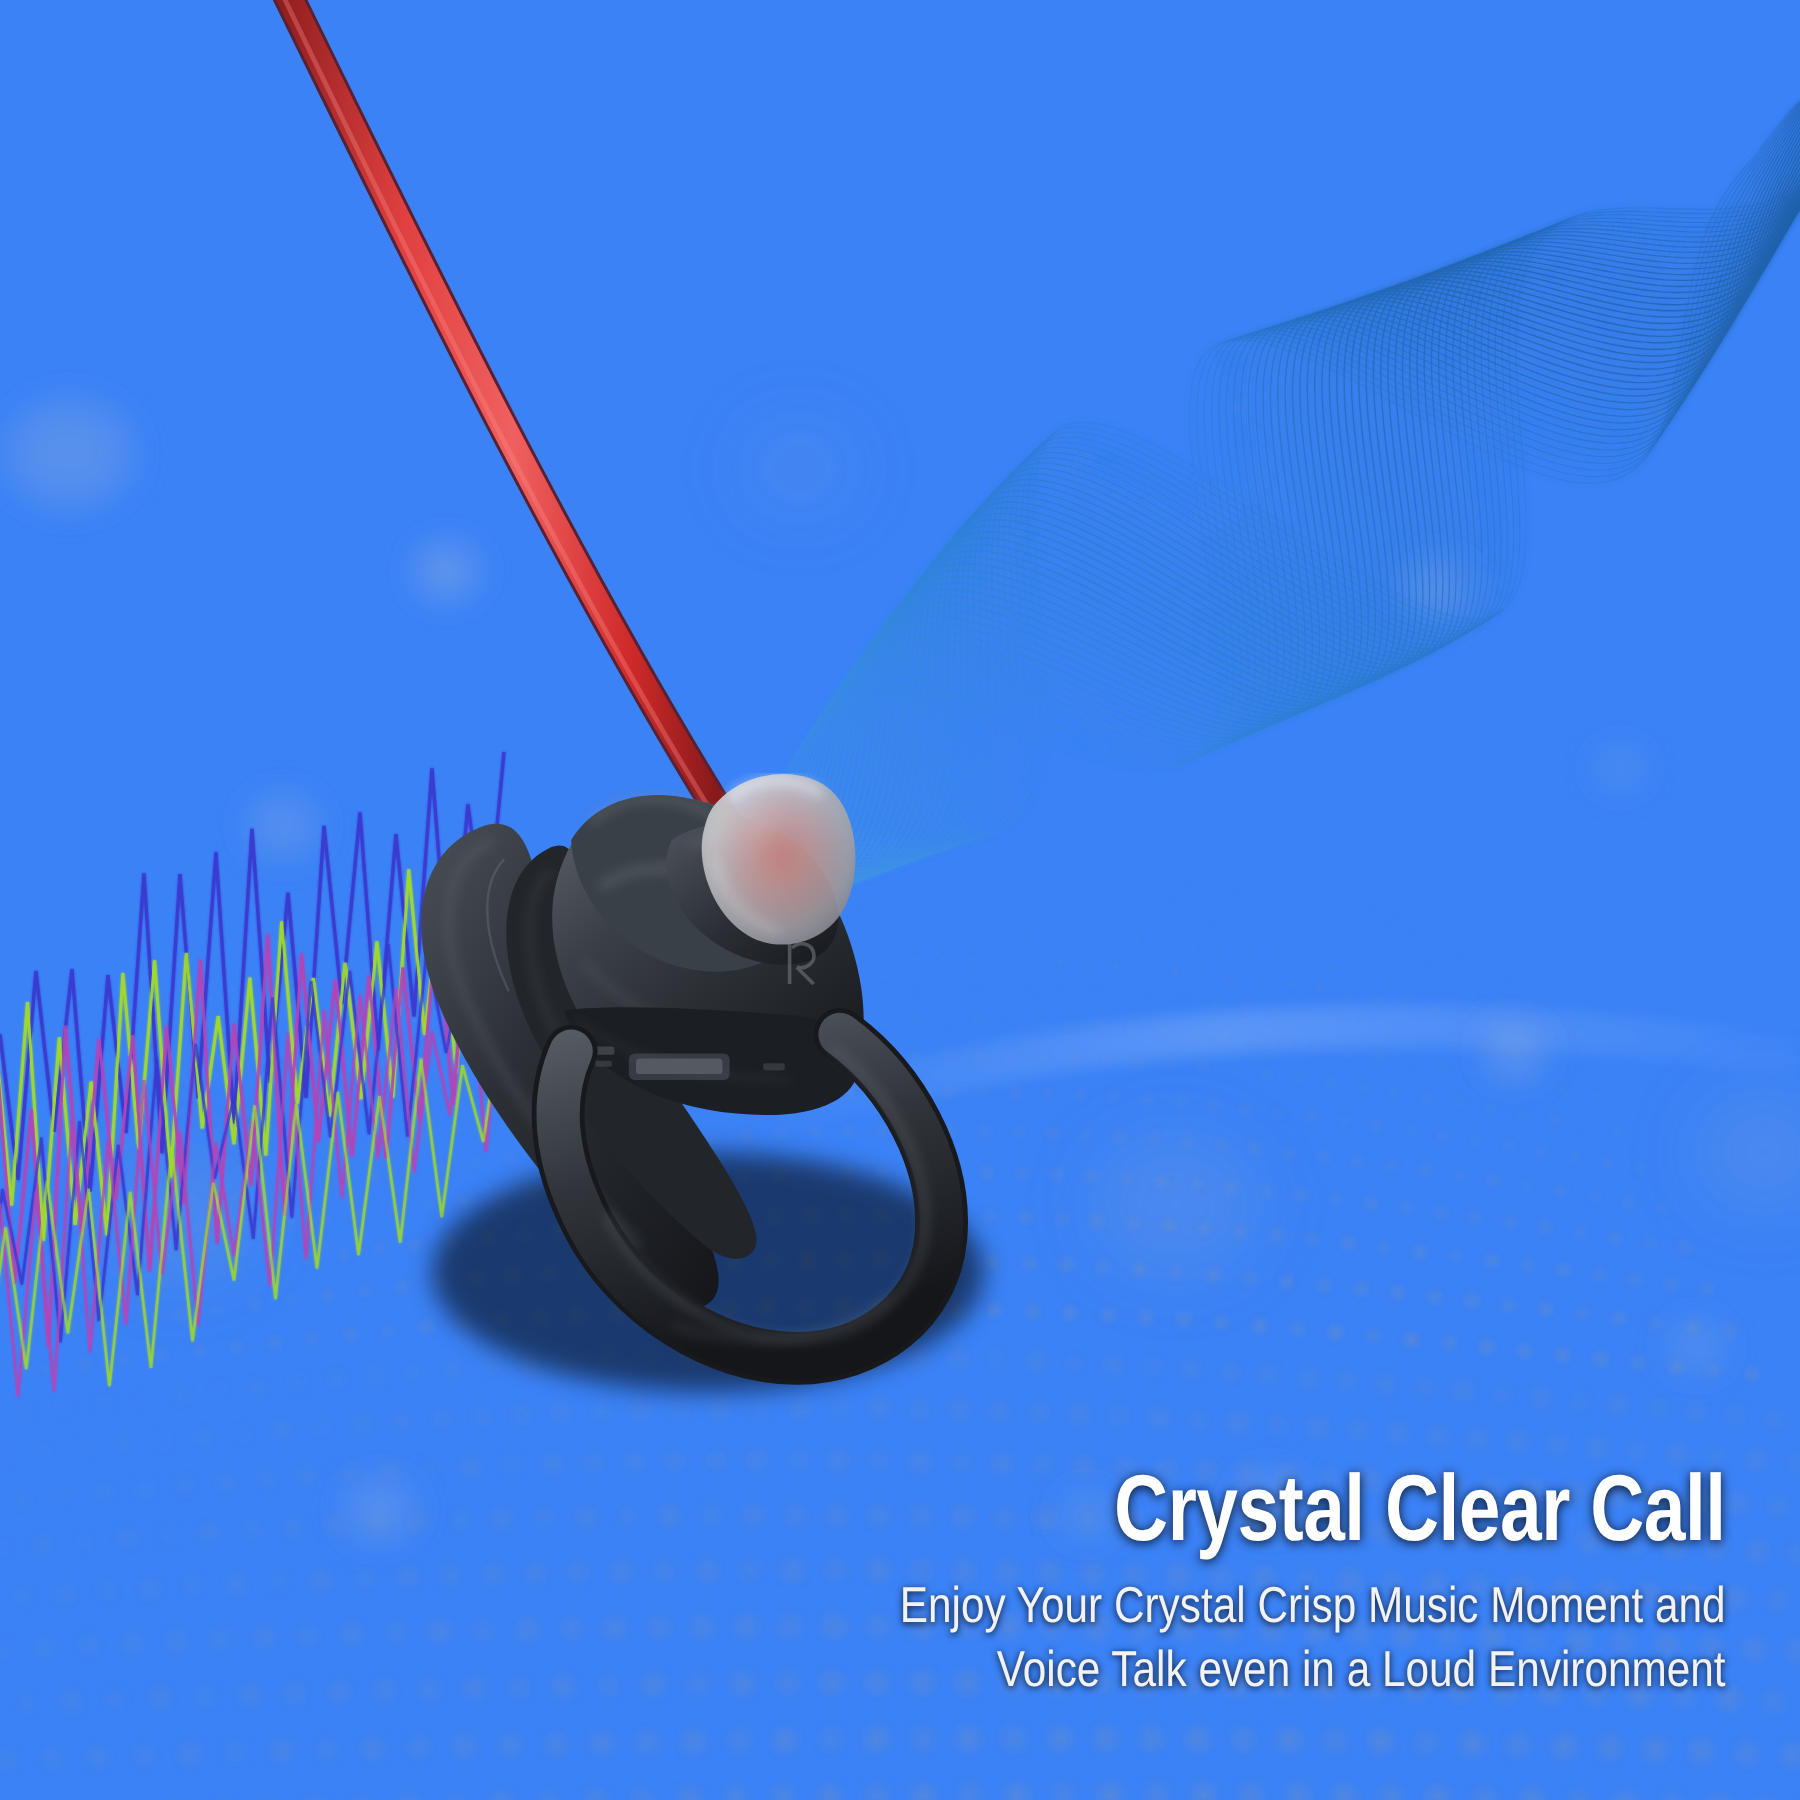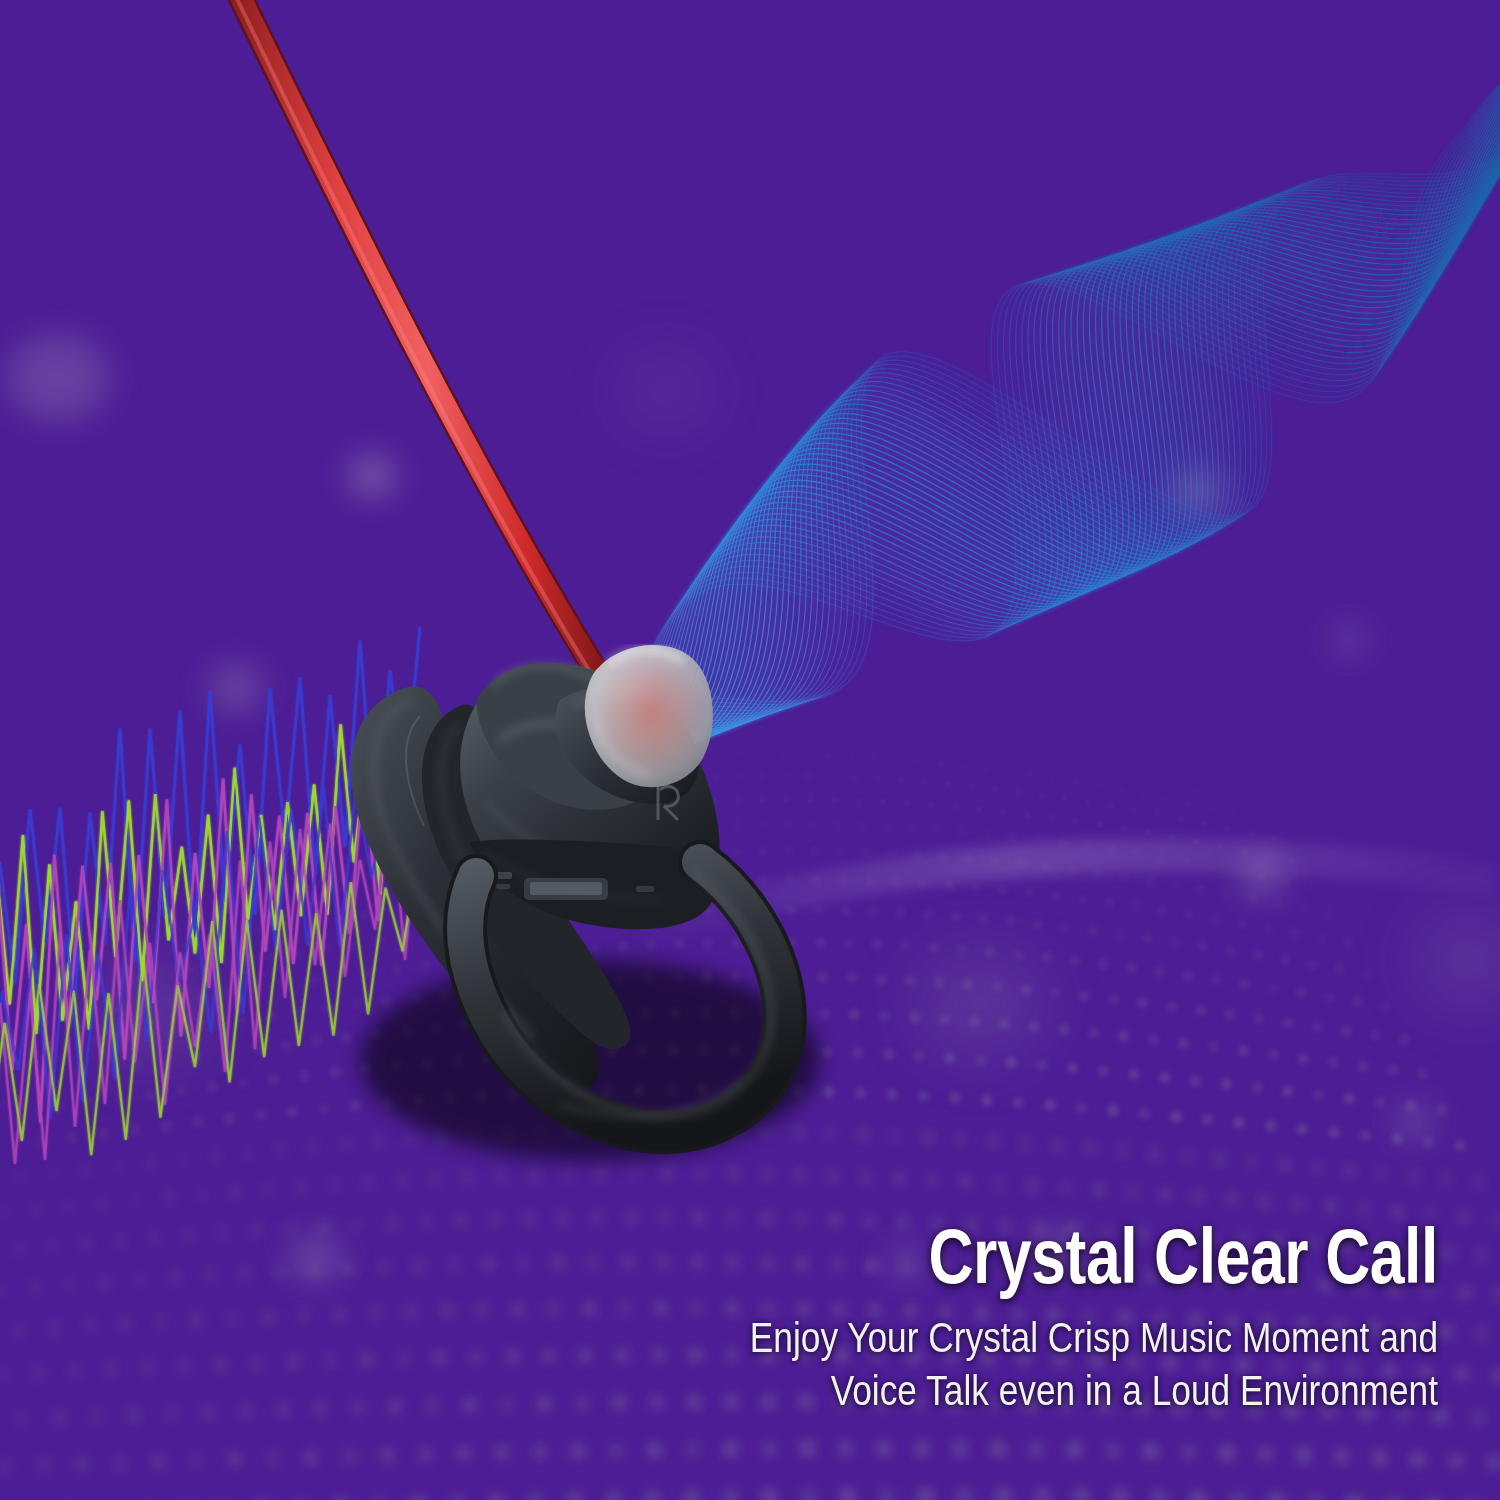--- a/index.html
+++ b/index.html
@@ -1,21 +1,21 @@
 <!DOCTYPE html>
 <html><head>
 <meta charset="utf-8">
 <title>Crystal Clear Call</title>
 <style>
   html,body{margin:0;padding:0;background:#000;}
   #stage{
     position:relative;
     width:1500px;height:1500px;
     overflow:hidden;
-    background:#4c1d95;
+    background:#3b82f6;
     font-family:"Liberation Sans", sans-serif;
   }
   .layer{position:absolute;top:0;left:0;width:1500px;height:1500px;}
 
   
   #dot-mesh{ }
   #bokeh{ }
 
   
   #copy-block{

